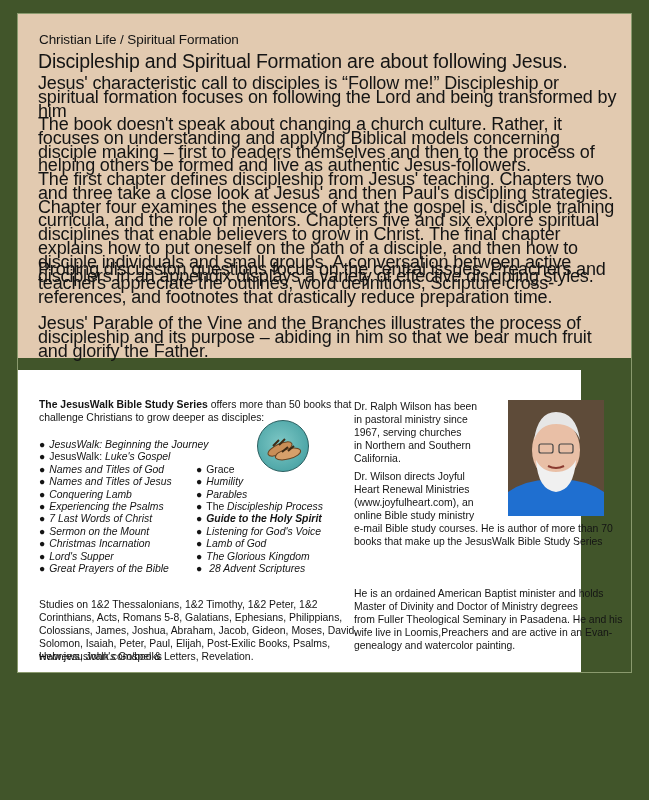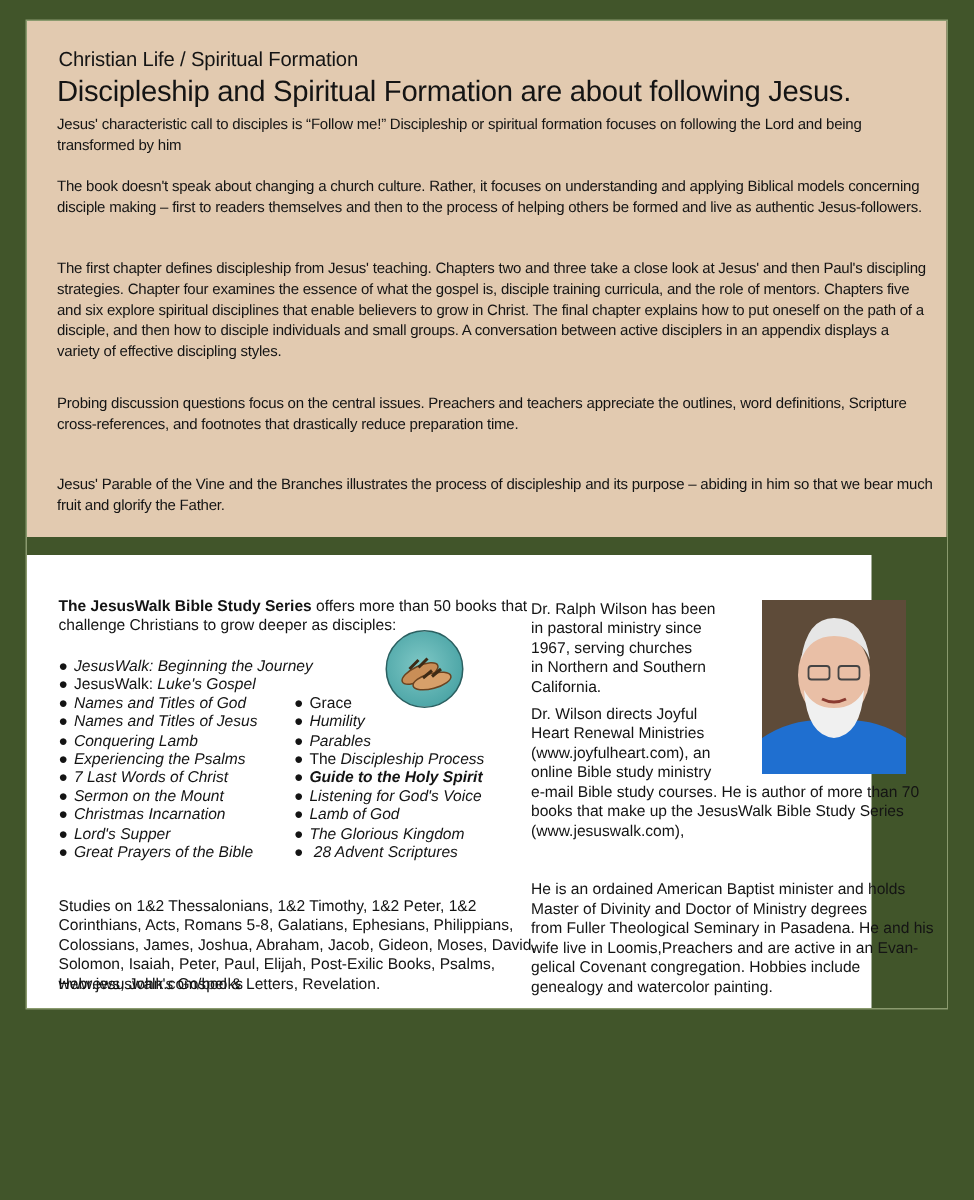--- a/index.html
+++ b/index.html
@@ -5,21 +5,21 @@
   html, body { margin:0; padding:0; }
   body {
     width:649px; height:800px; background:#41552a; position:relative; overflow:hidden;
     font-family:"Liberation Sans", sans-serif; color:#141414;
   }
   .panel { position:absolute; left:18px; top:14px; width:613px; height:658px; box-shadow:0 0 0 1px #8a9a6e; }
   .top { position:absolute; left:0; top:0; width:613px; height:344px; background:#e2cab0; }
   .bottom { position:absolute; left:0; top:356px; width:563px; height:302px; background:#ffffff; }
   .cat { position:absolute; left:21px; top:18px; font-size:13.5px; letter-spacing:-0.1px; }
   .title { position:absolute; left:20px; top:36px; font-size:19.5px; letter-spacing:-0.2px; white-space:nowrap; }
-  .para { position:absolute; left:20px; width:585px; font-size:10px; line-height:13.8px; letter-spacing:-0.15px; }
+  .para { position:absolute; left:20px; width:585px; font-size:18px; line-height:13.8px; letter-spacing:-0.15px; }
   .cover { position:absolute; left:21px; top:334px; font-size:9.8px; letter-spacing:-0.1px; white-space:nowrap; }
   .small { font-size:10.4px; line-height:13px; letter-spacing:0px; }
   .intro { position:absolute; left:21px; top:28px; width:320px; }
   .books { position:absolute; left:21px; top:68px; }
   .book { position:absolute; white-space:nowrap; font-style:italic; }
   .book.plain { font-style:normal; }
   .book .bul { font-style:normal; margin-right:4px; }
   .studies { position:absolute; left:21px; top:228px; width:320px; }
   .url { position:absolute; left:21px; top:280px; }
   .bio { position:absolute; left:336px; }
@@ -85,28 +85,26 @@
         <div style="white-space: nowrap;">in Northern and Southern</div>
         <div style="white-space: nowrap;">California.</div>
       </div>
     <div class="bio small" style="top:100px;" id="bio2">
         <div style="white-space: nowrap;">Dr. Wilson directs Joyful</div>
         <div style="white-space: nowrap;">Heart Renewal Ministries</div>
         <div style="white-space: nowrap;">(www.joyfulheart.com), an</div>
         <div style="white-space: nowrap;">online Bible study ministry</div>
         <div style="white-space: nowrap;">e-mail Bible study courses. He is author of more than 70</div>
         <div style="white-space: nowrap;">books that make up the JesusWalk Bible Study Series</div>
-        <div style="white-space: nowrap;">(www.jesuswalk.com),</div>
       </div>
     <div class="bio small" style="top:217px;" id="bio3">
         <div style="white-space: nowrap;">He is an ordained American Baptist minister and holds</div>
         <div style="white-space: nowrap;">Master of Divinity and Doctor of Ministry degrees</div>
         <div style="white-space: nowrap;">from Fuller Theological Seminary in Pasadena. He and his</div>
         <div style="white-space: nowrap;">wife live in Loomis,Preachers and are active in an Evan-</div>
-        <div style="white-space: nowrap;">gelical Covenant congregation. Hobbies include</div>
         <div style="white-space: nowrap;">genealogy and watercolor painting.</div>
       </div>
 
     <div class="photo">
       <svg width="96" height="116" viewBox="0 0 96 116">
         <rect width="96" height="116" fill="#5e4b39"></rect>
         <path d="M0 116 L0 92 Q20 78 48 80 Q76 78 96 92 L96 116 Z" fill="#1f6fd0"></path>
         <ellipse cx="48" cy="50" rx="24" ry="30" fill="#e9bfa6"></ellipse>
         <path d="M26 40 Q30 12 48 12 Q68 12 72 40 Q66 24 48 24 Q32 24 26 40 Z" fill="#e6e6e6"></path>
         <path d="M28 60 Q30 90 48 92 Q66 90 68 60 Q62 72 48 72 Q34 72 28 60 Z" fill="#f0f0f0"></path>

